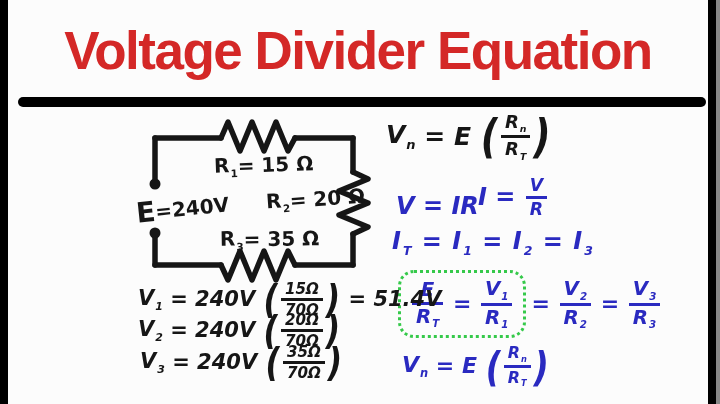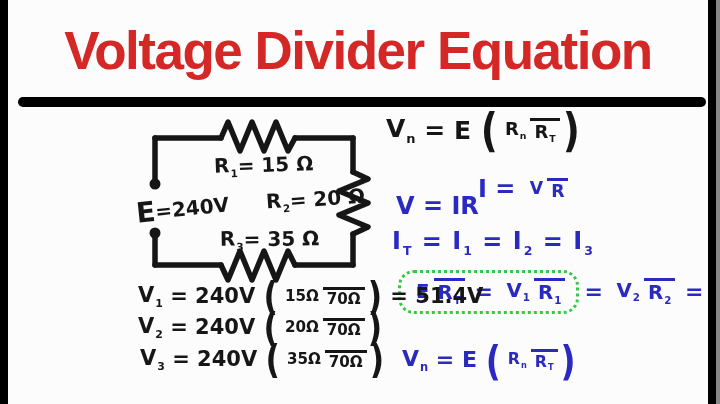--- a/index.html
+++ b/index.html
@@ -38,25 +38,25 @@
     background:var(--frame);border-radius:6px;
   }
 
   #circuit-svg{position:absolute;left:0;top:0;width:720px;height:404px;}
 
   
   .eq{
     position:absolute;
     display:inline-flex;align-items:center;
     font-weight:700;color:var(--ink);
-    white-space:pre;line-height:1.1;
+    white-space:pre;line-height:1.1;font-style:italic;
   }
   .eq.blue{color:var(--blue);justify-content:flex-end;}
   .frac{
-    display:inline-flex;flex-direction:row;align-items:center;
+    display:inline-flex;flex-direction:column;align-items:center;
     font-size:0.72em;line-height:1.08;margin:0 2px;text-align:center;
   }
   .frac .num{padding:0 4px 1px;}
   .frac .den{border-top:3px solid currentColor;padding:1px 4px 0;}
   .par{
     display:inline-block;font-size:1.5em;font-weight:700;
     transform:scaleY(1.25);margin:0 1px;line-height:1;
   }
   .tk-sub{font-size:0.52em;vertical-align:-0.45em;margin-left:1px;}
   .tk-big{font-size:1.4em;}

